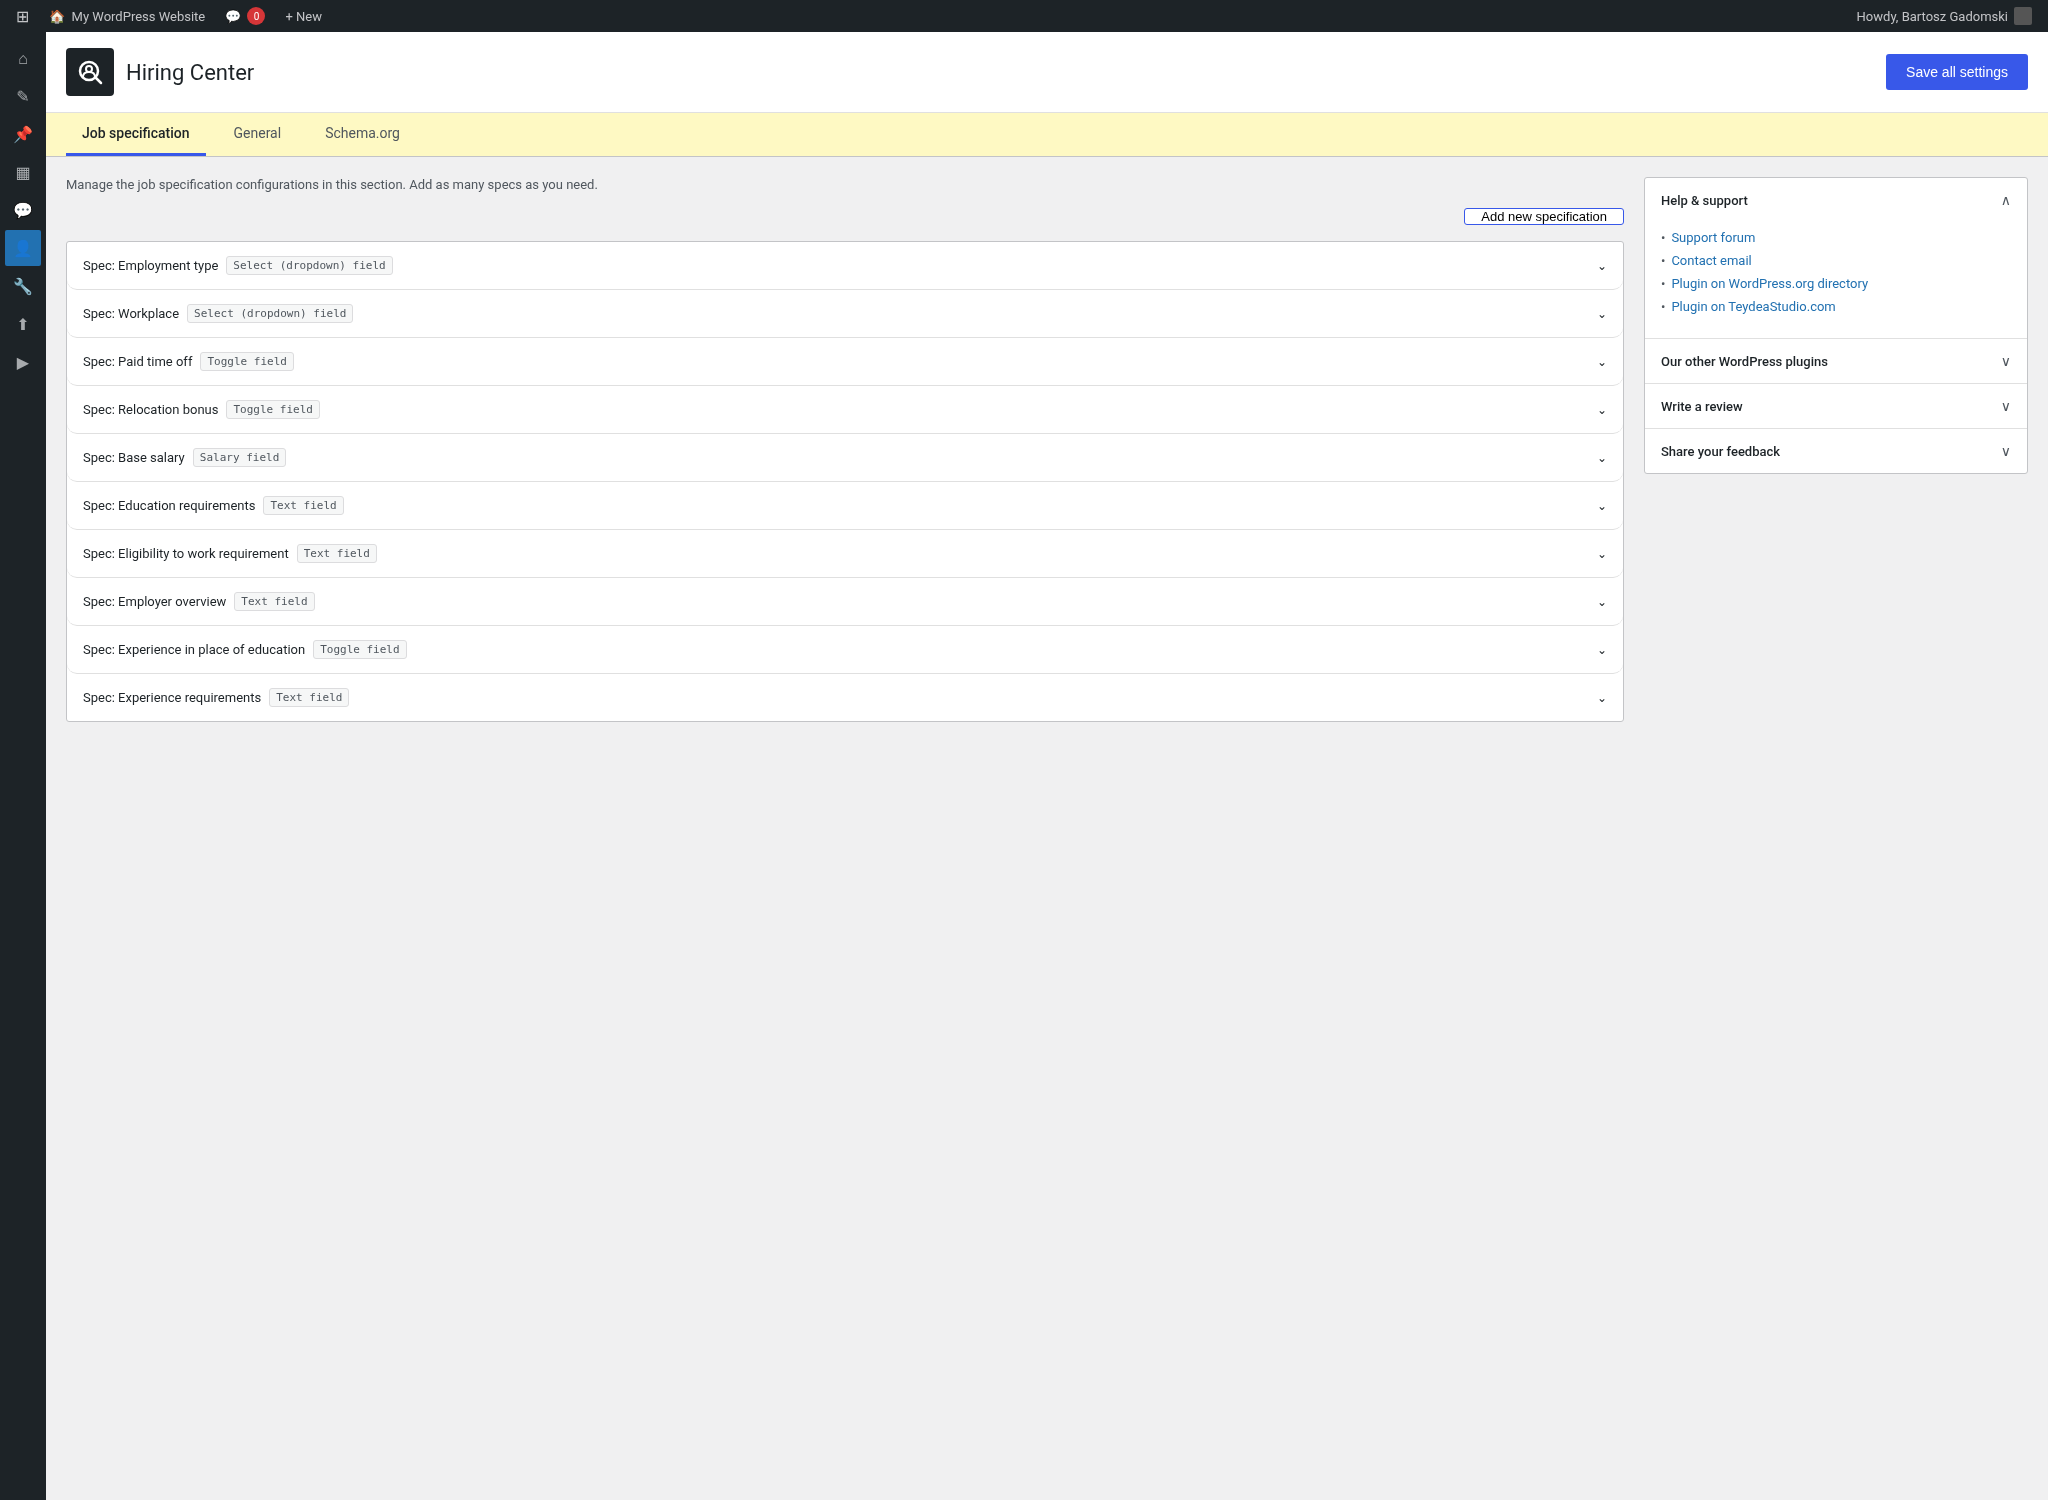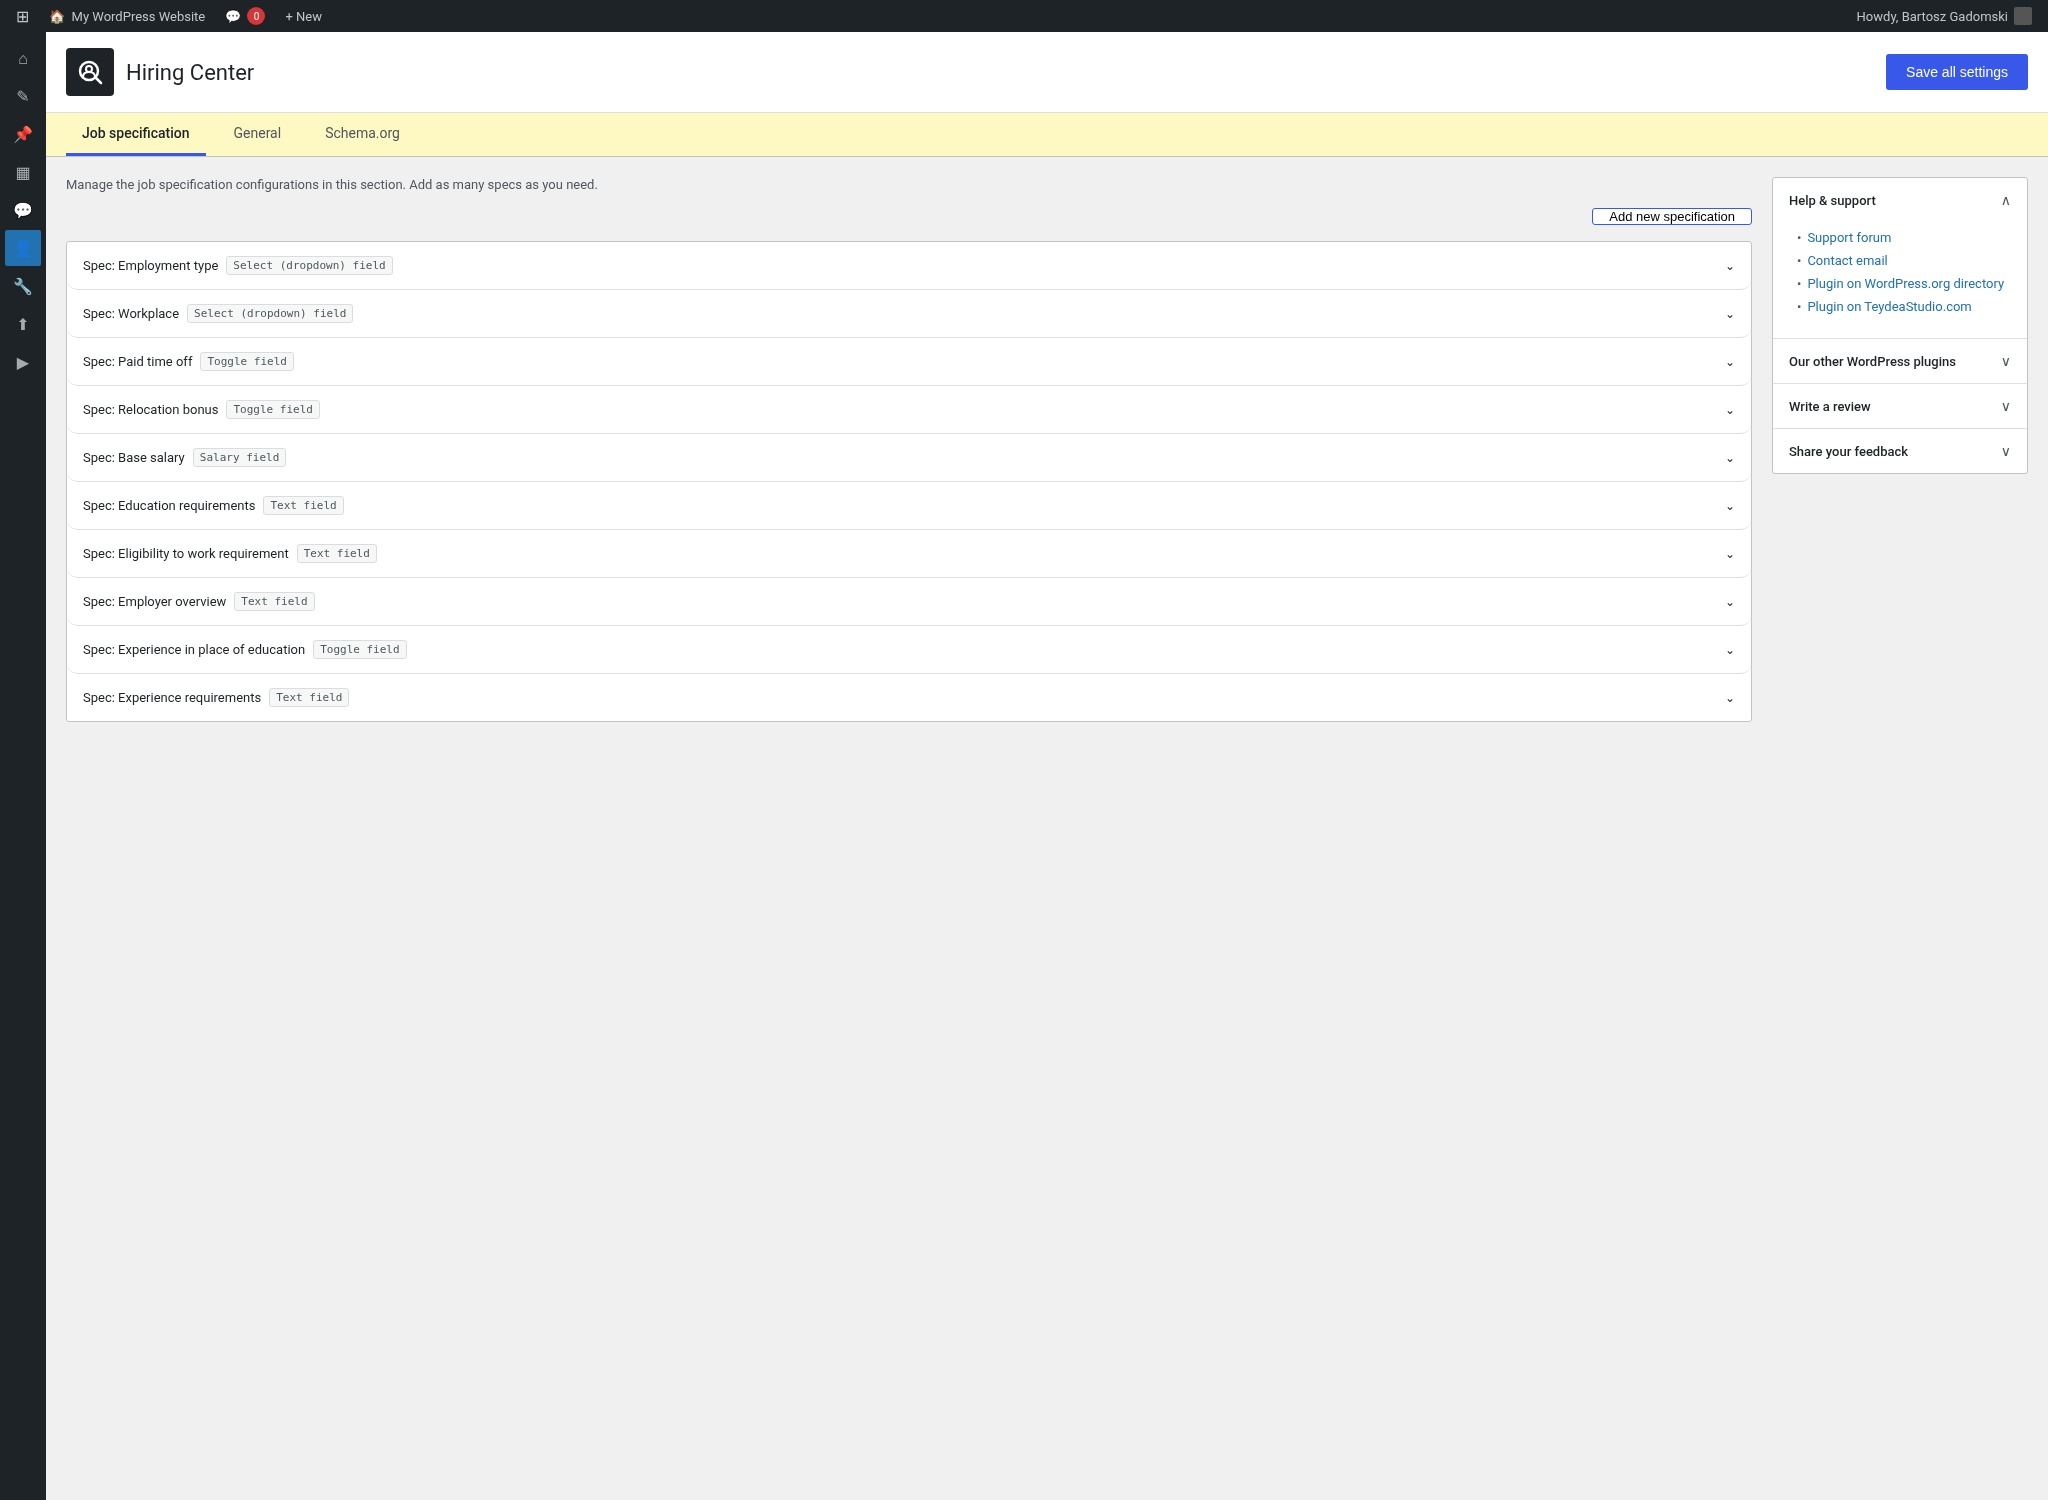--- a/index.html
+++ b/index.html
@@ -178,41 +178,41 @@
       border-radius: 3px;
       padding: 2px 6px;
       font-size: 11px;
       font-family: monospace;
       color: #50575e;
     }
     .chevron-icon { color: #1d2327; font-size: 12px; }
 
     
     .sidebar-panel {
-      width: 256px;
+      width: 384px;
       flex-shrink: 0;
     }
     .sidebar-box {
       background: #fff;
       border: 1px solid #c3c4c7;
       border-radius: 3px;
       overflow: hidden;
     }
     .sidebar-section {
       border-bottom: 1px solid #e0e0e0;
     }
     .sidebar-section:last-child { border-bottom: none; }
     .sidebar-section-header {
       display: flex; align-items: center; justify-content: space-between;
       padding: 14px 16px;
       cursor: pointer;
       font-size: 13px; font-weight: 500; color: #1d2327;
     }
     .sidebar-section-content {
-      padding: 8px 16px 16px 24px;
+      padding: 8px 16px 16px 16px;
     }
     .sidebar-links {
       list-style: none;
       padding: 0;
     }
     .sidebar-links li {
       display: flex; align-items: center; gap: 6px;
       margin-bottom: 8px; font-size: 13px;
     }
     .sidebar-links li::before {

